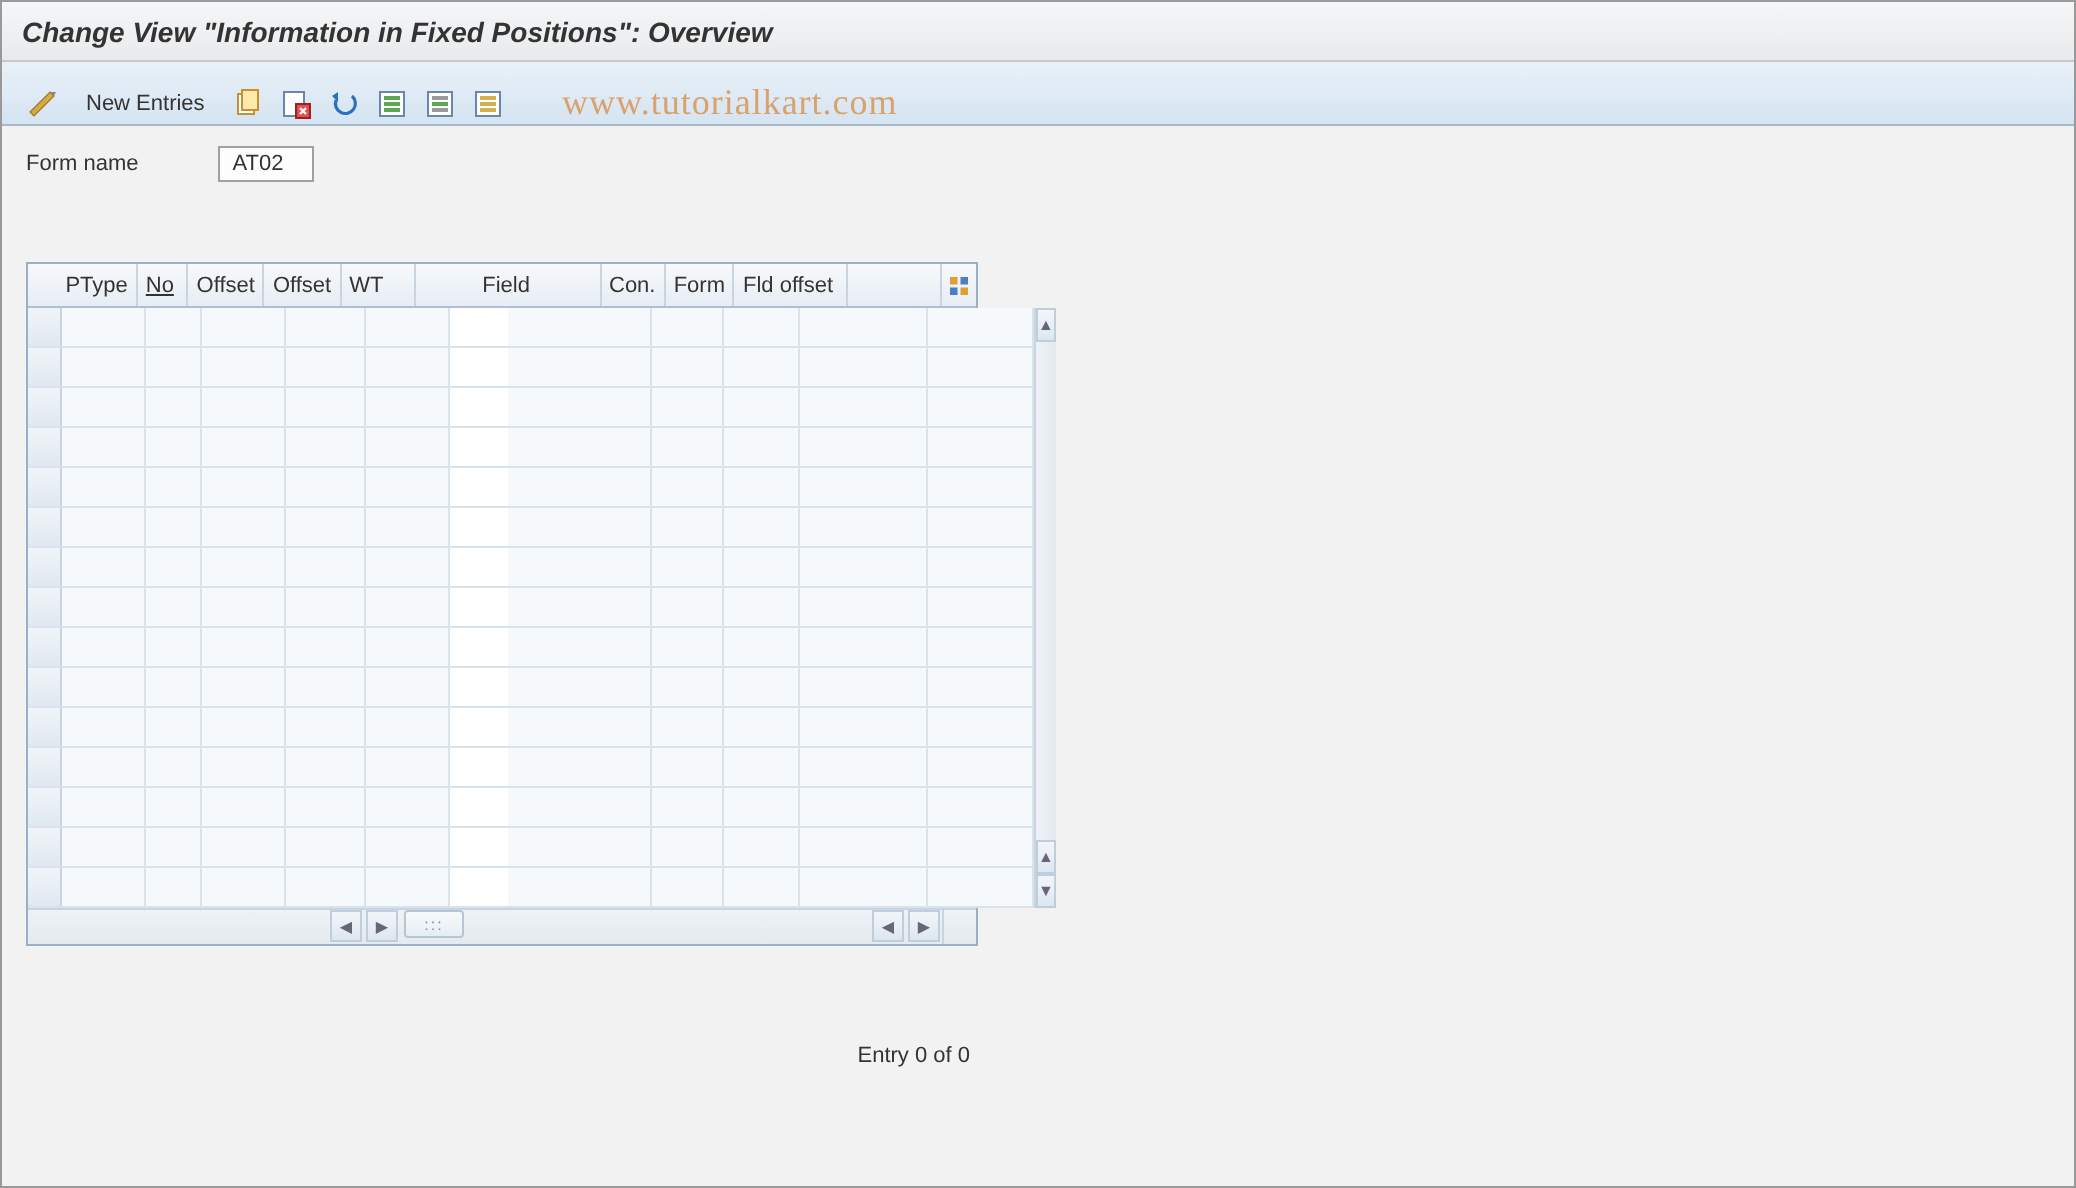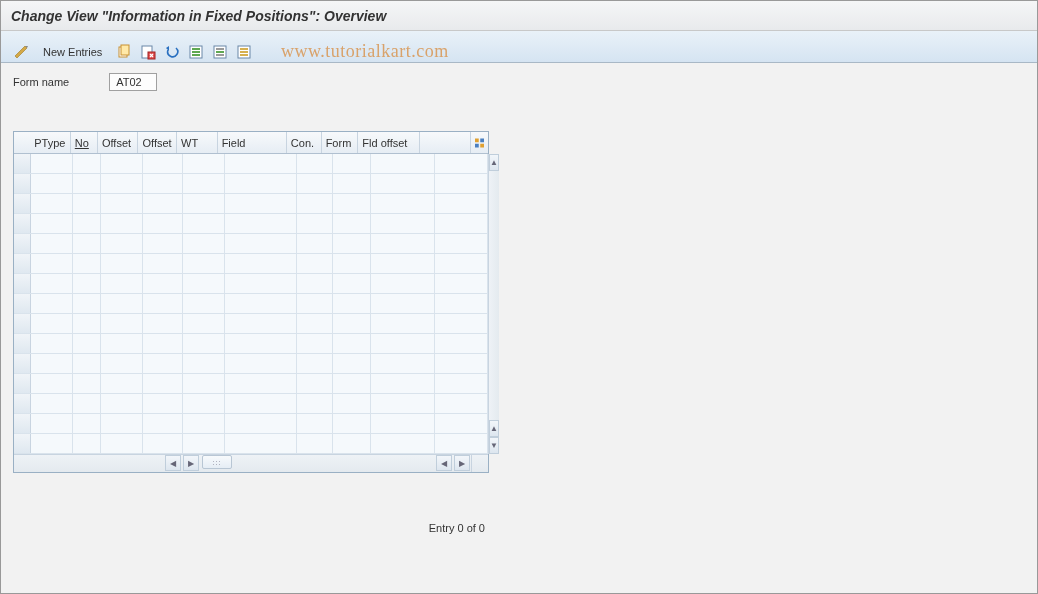--- a/index.html
+++ b/index.html
@@ -146,21 +146,21 @@
       border-right: 1px solid #d9e3ec;
       background: #f5f9fc;
     }
     
     
     .col-ptype { width: 42px; }
     .col-no { width: 28px; text-decoration: underline; }
     .col-offset { width: 42px; }
     .col-lngth { width: 40px; }
     .col-wt { width: 42px; }
-    .col-field { width: 72px; }
+    .col-field { width: 72px; margin-left: 29px; }
     .col-con { width: 36px; }
     .col-rule { width: 38px; }
     .col-fldoffset { width: 64px; }
     .col-extra { width: 53px; border-right:none; }
     
     
     .v-scrollbar {
       width: 17px;
       background: linear-gradient(to right, #eef2f6, #e4eaef);
       border-left: 1px solid #c8d4e0;

